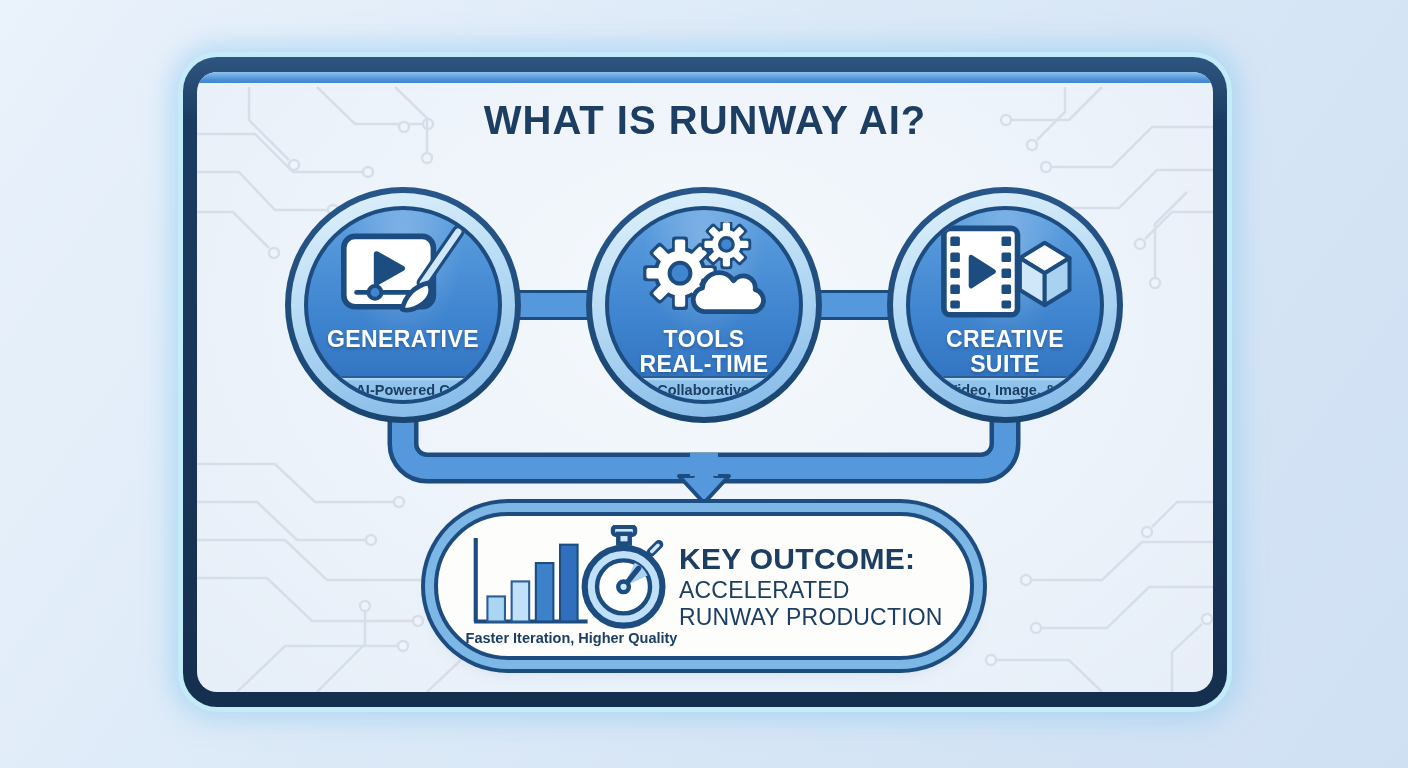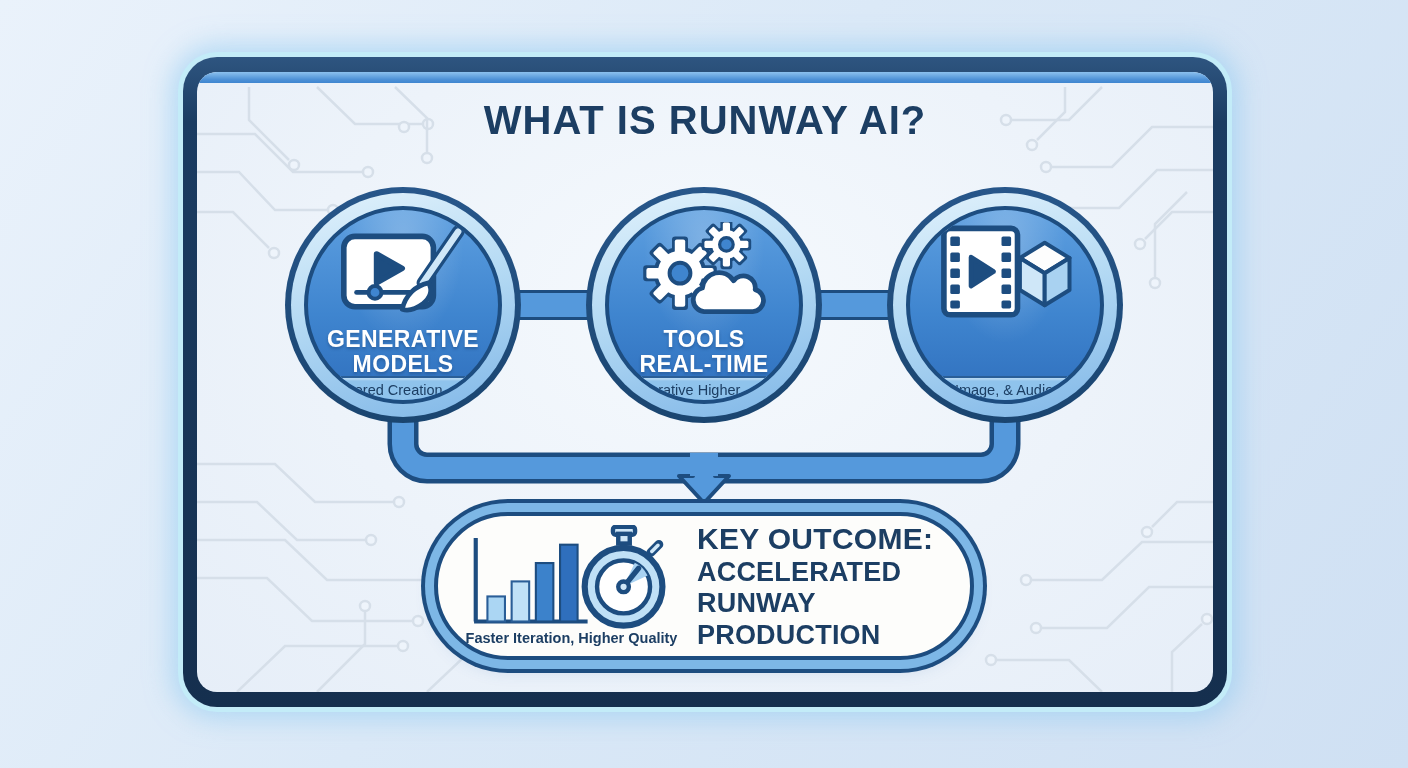--- a/index.html
+++ b/index.html
@@ -32,35 +32,35 @@
   .c-core{width:100%;height:100%;border-radius:50%;box-sizing:border-box;border:4px solid var(--outline,#1d4d80);
           position:relative;overflow:hidden;
           background:radial-gradient(ellipse at 50% 18%,rgba(255,255,255,.25) 0%,rgba(255,255,255,0) 45%),
                      linear-gradient(180deg,#5d9fe0 0%,#3f85cf 55%,#2f6fbd 100%);}
   .c-icon{position:absolute;top:10px;left:0;right:0;height:104px;display:flex;align-items:center;justify-content:center;}
   .c-label{position:absolute;top:117px;left:0;right:0;text-align:center;color:#fff;font-weight:800;
            font-size:23px;line-height:1.1;letter-spacing:.4px;text-shadow:0 2px 3px rgba(16,50,92,.35);}
   .c-label span{display:block;}
   .c-band{position:absolute;left:0;right:0;top:166px;bottom:0;background:var(--band,#8fc3ec);
           border-top:2px solid #2a5e97;box-shadow:inset 0 2px 2px rgba(255,255,255,.35);}
-  .c-sub{position:absolute;left:0;right:0;top:172px;text-align:left;color:var(--navy,#1c3e63);
-         font-weight:400;font-size:14.5px;}
+  .c-sub{position:absolute;left:0;right:0;top:172px;text-align:right;color:var(--navy,#1c3e63);
+         font-weight:700;font-size:14.5px;}
   
   .outcome{position:absolute;left:237px;top:440px;width:540px;height:148px;z-index:3;border-radius:80px;
            background:#fdfdfb;border:4px solid var(--outline,#1d4d80);
            box-shadow:0 0 0 9px #7db7e6,0 0 0 13px var(--outline,#1d4d80),0 8px 18px rgba(60,110,170,.25);
            display:flex;align-items:center;box-sizing:border-box;padding:0 18px 0 26px;}
   .outcome-left{width:215px;flex:none;display:flex;flex-direction:column;align-items:center;margin-top:4px;}
   .outcome-icons{position:relative;width:215px;height:96px;}
   .ic-bar{position:absolute;left:0;top:2px;}
   .ic-watch{position:absolute;left:112px;top:-6px;}
   .outcome-caption{margin-top:3px;font-size:14.5px;font-weight:700;color:var(--navy,#1c3e63);white-space:nowrap;}
-  .outcome-text{margin-left:18px;color:var(--navy,#1c3e63);}
+  .outcome-text{color:var(--navy,#1c3e63);}
   .outcome-heading{font-size:30px;font-weight:800;letter-spacing:.3px;line-height:1.2;}
-  .outcome-line{font-size:27px;font-weight:700;letter-spacing:.2px;line-height:1.16;}
+  .outcome-line{font-size:23px;font-weight:400;letter-spacing:.2px;line-height:1.16;}
 </style>
 </head>
 <body>
 
 <div class="page">
   <div class="frame">
     <div class="panel">
       <div class="topstrip"></div>
 
       <svg class="circuits" width="1016" height="620" viewBox="0 0 1016 620" fill="none" stroke="#d6dfe9" stroke-width="2.5">
@@ -139,21 +139,20 @@
                 <path d="M47 40 L79 58 L47 76 Z" fill="#1d4d80" stroke="#1d4d80" stroke-width="7" stroke-linejoin="round"></path>
                 <line x1="22" y1="88" x2="100" y2="88" stroke="#1d4d80" stroke-width="6" stroke-linecap="round"></line>
                 <circle cx="45" cy="88" r="8" fill="#3f85cf" stroke="#1d4d80" stroke-width="5"></circle>
                 <line x1="105" y1="76" x2="149" y2="12" stroke="#1d4d80" stroke-width="16" stroke-linecap="round"></line>
                 <line x1="105" y1="76" x2="149" y2="12" stroke="#cfe7f8" stroke-width="8" stroke-linecap="round"></line>
                 <path d="M112 76 Q120 90 105 102 Q90 113 79 109 Q82 96 91 87 Q99 79 112 76 Z" fill="#ffffff" stroke="#1d4d80" stroke-width="6" stroke-linejoin="round"></path>
               </svg>
             </div>
             <div class="c-label">
               <span>GENERATIVE</span>
-              <span>MODELS</span>
             </div>
             <div class="c-band"></div>
             <div class="c-sub">AI-Powered Creation</div>
           </div>
          </div>
         </div>
       </div>
 
       <div class="pillar p2">
         <div class="c-ring1">
@@ -227,20 +226,24 @@
                   <rect x="80" y="58" width="12" height="12" rx="2"></rect>
                       <rect x="80" y="78" width="12" height="12" rx="2"></rect>
                   <rect x="80" y="98" width="12" height="10" rx="2"></rect>
                 </g>
                 <path d="M42 44 L70 62 L42 80 Z" fill="#1d4d80" stroke="#1d4d80" stroke-width="6" stroke-linejoin="round"></path>
                 <path d="M134 26 L165 45 L134 64 L103 45 Z" fill="#fdfdfd" stroke="#1d4d80" stroke-width="5" stroke-linejoin="round"></path>
                 <path d="M103 45 L134 64 L134 104 L103 85 Z" fill="#cfe7f8" stroke="#1d4d80" stroke-width="5" stroke-linejoin="round"></path>
                 <path d="M134 64 L165 45 L165 85 L134 104 Z" fill="#a9d2f1" stroke="#1d4d80" stroke-width="5" stroke-linejoin="round"></path>
               </svg>
             </div>
+            <div class="c-label">
+              <span>CREATIVE</span>
+              <span>SUITE</span>
+            </div>
             <div class="c-band"></div>
             <div class="c-sub">Video, Image, &amp; Audio</div>
           </div>
          </div>
         </div>
       </div>
 
       <div class="outcome">
         <div class="outcome-left">
           <div class="outcome-icons">

